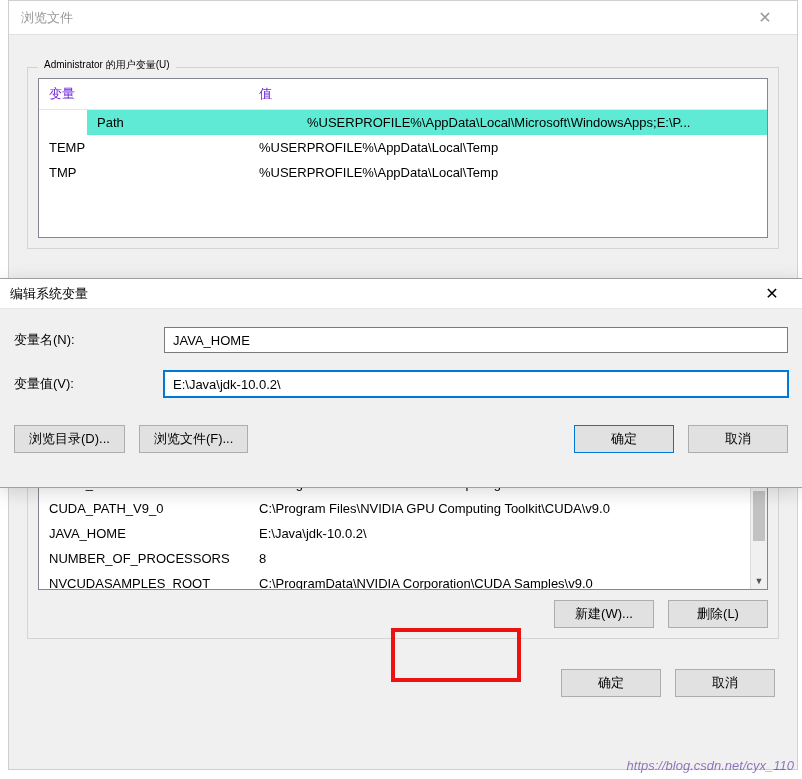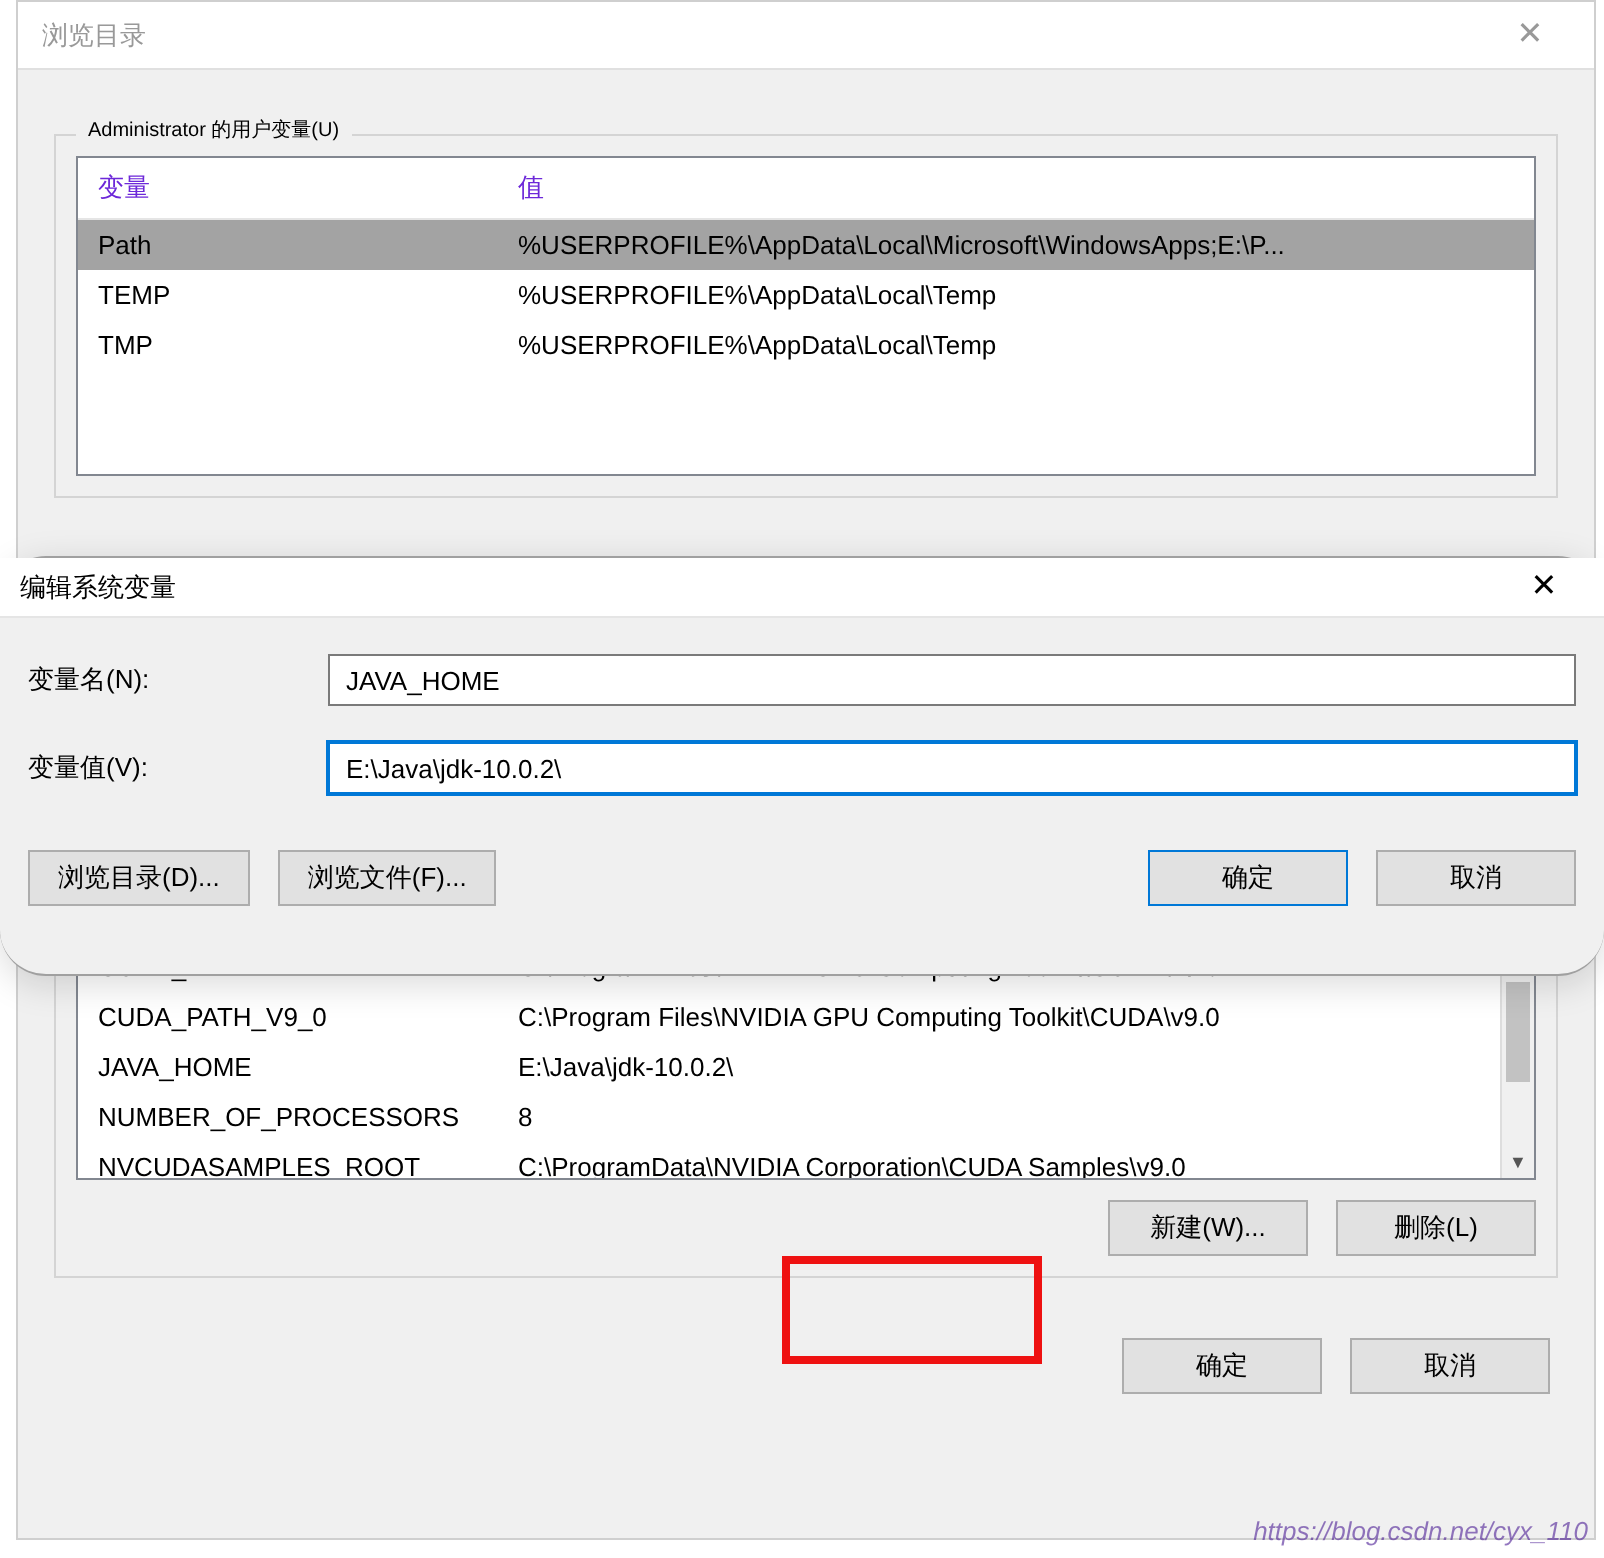--- a/index.html
+++ b/index.html
@@ -67,21 +67,21 @@
     padding: 6px 10px;
     color: #6d28d9;
   }
   .col-name { width: 210px; }
   .col-value { flex: 1; }
   .listview-rows { }
   .listview-row {
     display: flex;
     padding: 2px 0;
   }
-  .listview-row.selected { background: #a3a3a3; }
+  .listview-row.selected { background: #5eead4; margin-left: 48px; }
   .listview-row .cell { padding: 3px 10px; white-space: nowrap; overflow: hidden; text-overflow: ellipsis; }
   .cell-name { width: 210px; }
   .cell-value { flex: 1; }
 
   
   .syslist {
     background: #fff;
     border: 1px solid #828790;
     height: 120px;
     overflow: hidden;
@@ -132,21 +132,20 @@
   
   .edit-dialog {
     position: absolute;
     top: 278px; left: 0;
     width: 802px;
     height: 210px;
     background: #f0f0f0;
     border-top: 1px solid #a0a0a0;
     border-bottom: 1px solid #a0a0a0;
     box-shadow: 0 4px 18px rgba(0,0,0,.15);
-    border-radius: 23px;
   }
   .edit-titlebar {
     height: 30px;
     line-height: 30px;
     padding: 0 10px;
     background: #fff;
     border-bottom: 1px solid #e5e5e5;
     display: flex;
     justify-content: space-between;
     align-items: center;
@@ -204,21 +203,21 @@
 
   .lower-section{
     margin-top:216px;
   }
 </style>
 </head>
 <body>
 
 <div class="env-dialog">
   <div class="env-titlebar">
-    <span>浏览目录</span>
+    <span>浏览文件</span>
     <span class="close-x">✕</span>
   </div>
 
   <div class="env-body">
 
     <div class="groupbox">
       <div class="legend">Administrator 的用户变量(U)</div>
       <div class="listview">
         <div class="listview-header">
           <div class="col col-name">变量</div>

